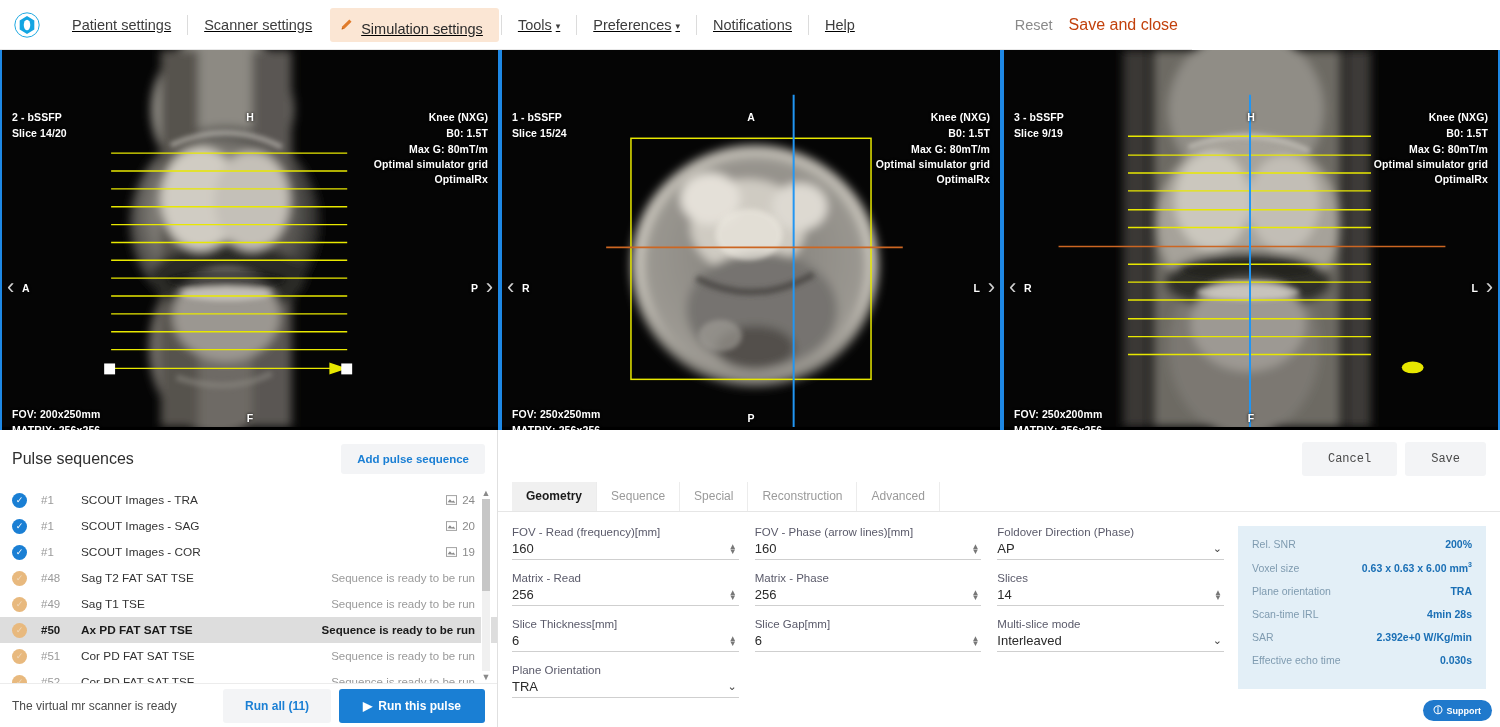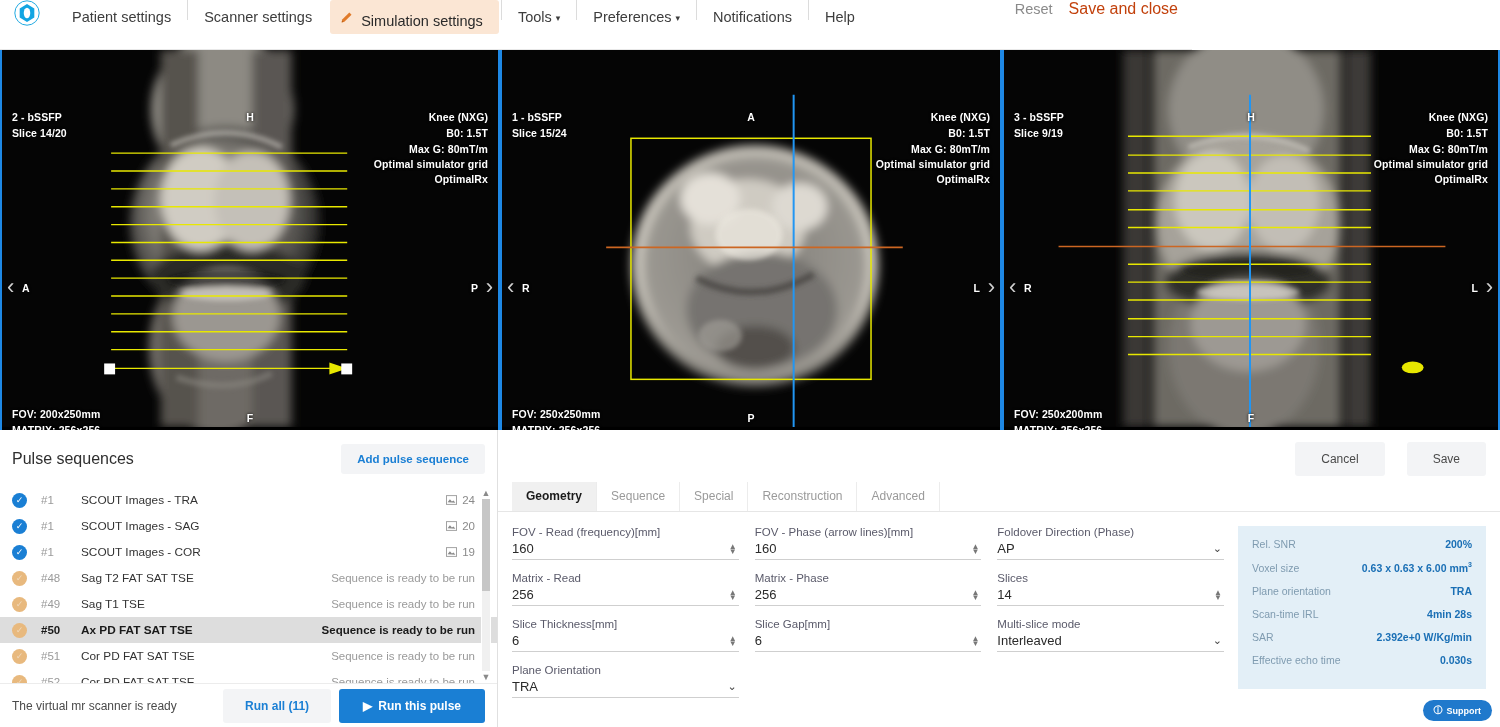--- a/index.html
+++ b/index.html
@@ -7,24 +7,25 @@
     width: 1500px; height: 727px;
     overflow: hidden;
     background: #ffffff;
     font-family: "Liberation Sans", sans-serif;
     -webkit-font-smoothing: antialiased;
   }
 
   
   #topnav {
     height: 50px; width: 1192px;
-    display: flex; align-items: flex-start;
+    display: flex; align-items: center;
     background: #ffffff;
     border-bottom: 1px solid #e8e8e8;
     position: relative;
+    text-decoration: underline;
   }
   #brand-logo {
     width: 26px; height: 26px; margin-left: 14px; margin-right: 16px;
     flex: 0 0 auto;
   }
   .nav-item {
     font-size: 14.5px; color: #3d3d3d;
     padding: 0 16px; height: 34px; line-height: 34px;
     white-space: nowrap; cursor: pointer;
   }
@@ -140,21 +141,21 @@
     font-family: inherit; display: flex; align-items: center; gap: 6px;
   }
 
   
   #param-panel { flex: 1 1 auto; height: 297px; position: relative; background: #fff; }
   #param-head {
     display: flex; align-items: center; padding: 14px 14px 0 14px; height: 44px;
   }
   #param-title { font-size: 15px; color: #2f2f2f; }
   #param-title .sub { color: #8a8a8a; }
-  #param-head-btns { margin-left: auto; display: flex; gap: 22px; }
+  #param-head-btns { margin-left: auto; display: flex; gap: 8px; font-family: Liberation Mono, monospace; }
   .hbtn {
     background: #f3f4f6; color: #4a4a4a; font-size: 12px; border: none;
     border-radius: 3px; padding: 10px 26px; cursor: pointer; font-family: inherit;
   }
   #tabs { display: flex; padding: 0 14px; border-bottom: 1px solid #e6e6e6;
           margin-top: 8px; height: 30px; }
   .tab {
     font-size: 12px; color: #9a9a9a; padding: 0 14px; height: 29px; line-height: 29px;
     cursor: pointer; border-right: 1px solid #ececec;
   }

